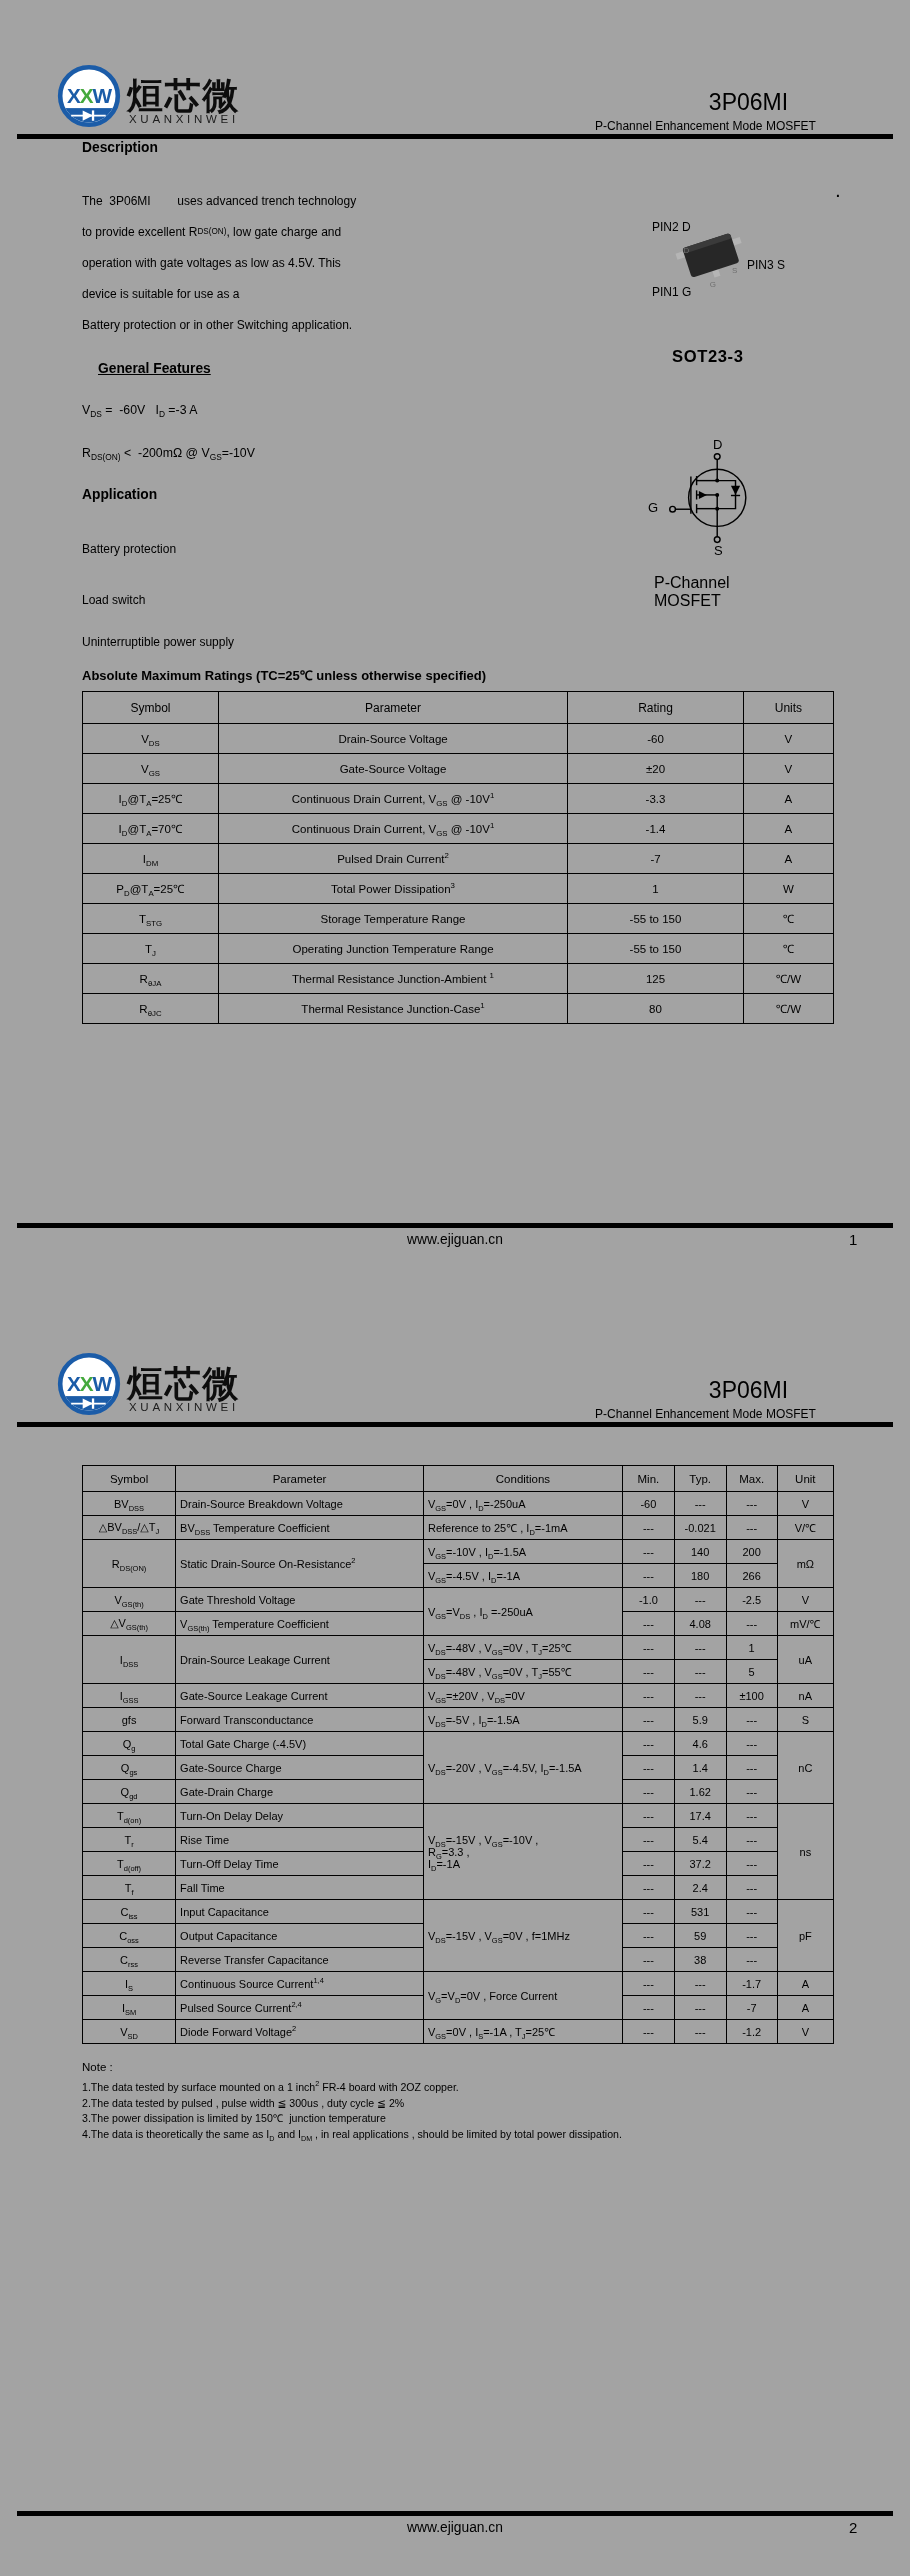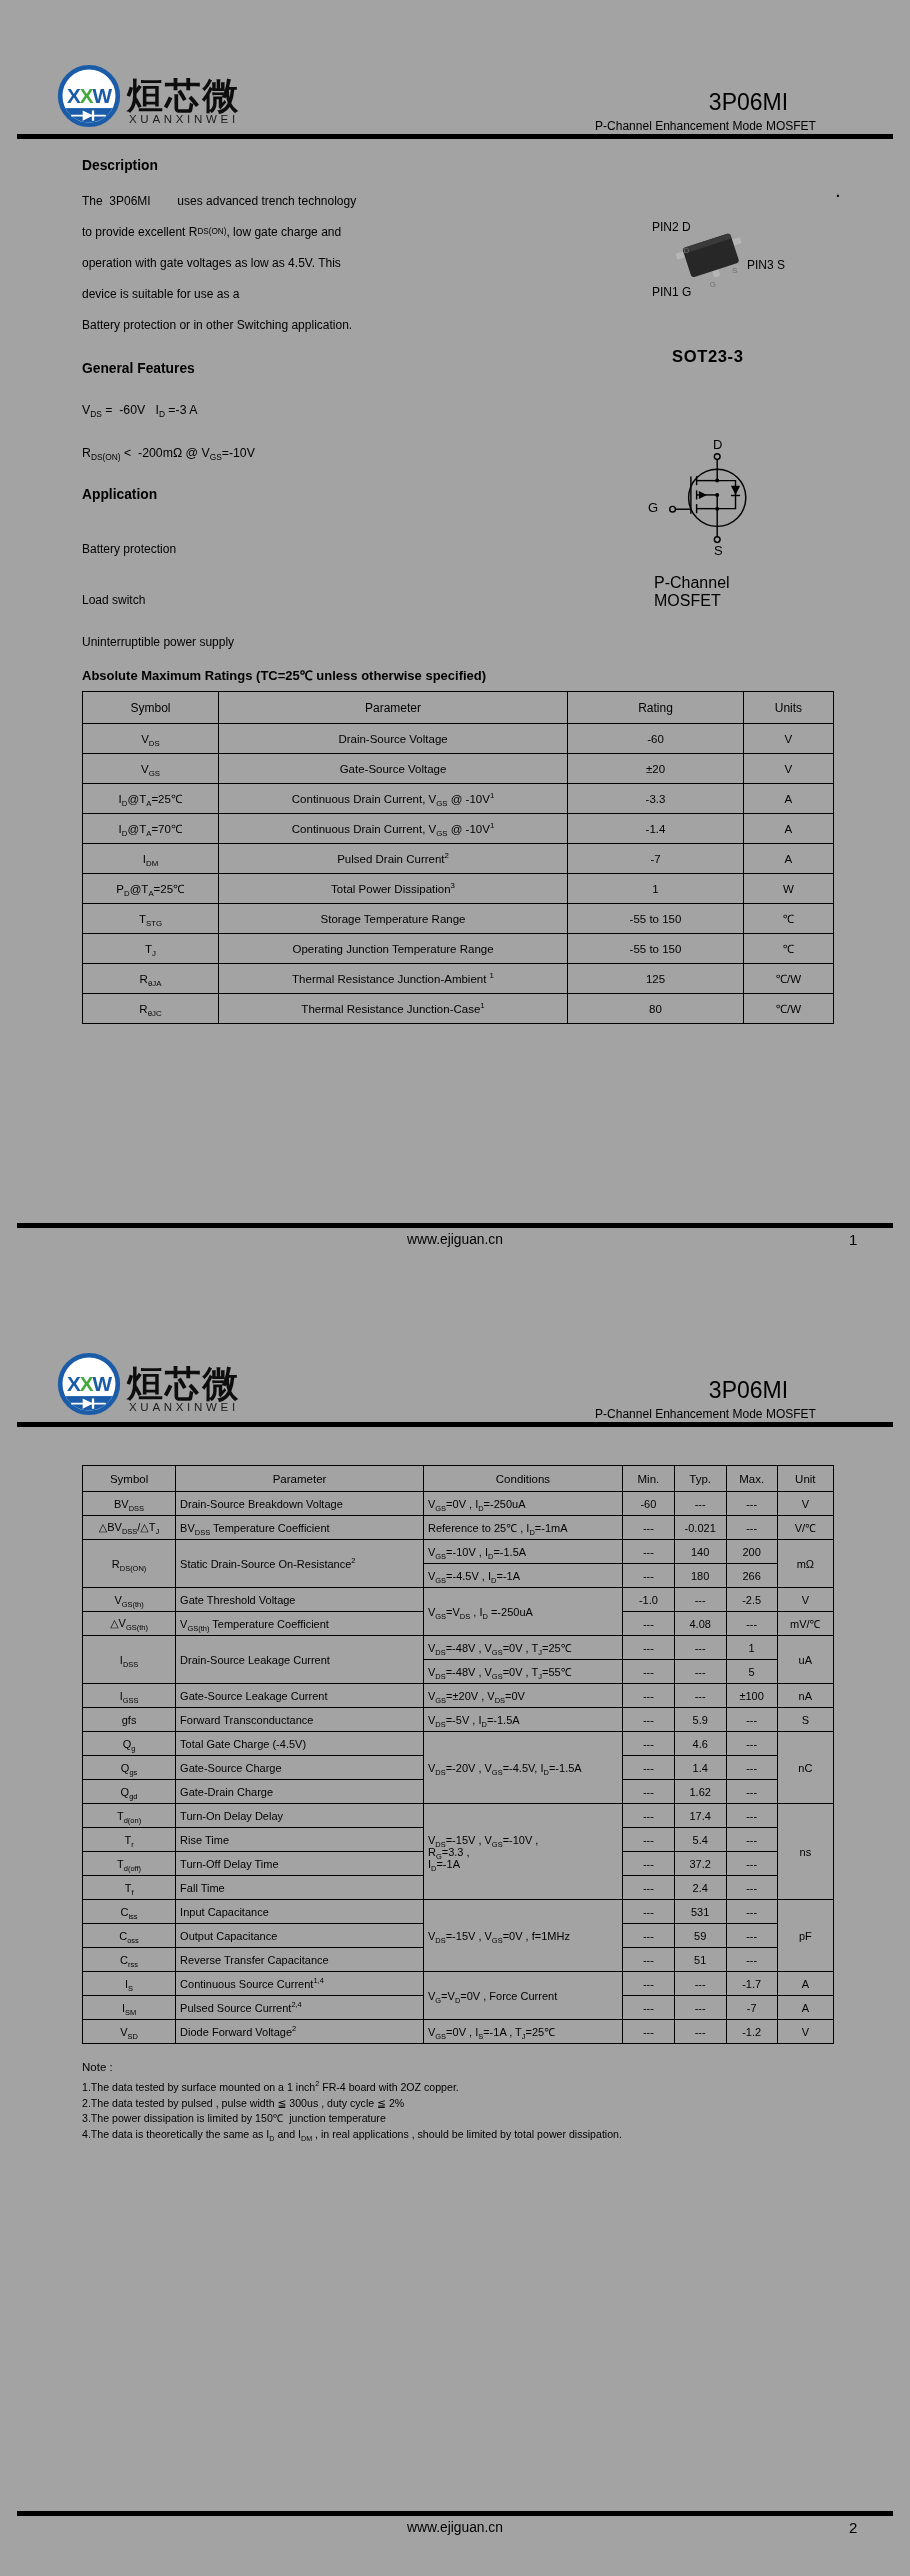--- a/index.html
+++ b/index.html
@@ -15,24 +15,24 @@
   .logo-svg{left:55px;top:62px;}
   .logo-cn{left:127px;top:72px;font-size:36px;font-weight:700;letter-spacing:1.7px;color:#0d0d0d;}
   .logo-en{left:129px;top:113px;font-size:11.5px;letter-spacing:3.7px;color:#1c1c1c;}
   .part-title{left:645px;top:89px;width:207px;text-align:center;font-size:23px;color:#000;}
   .part-subtitle{left:568px;top:119px;width:275px;text-align:center;font-size:12px;}
   .hrule{left:17px;width:876px;height:4.6px;background:#000;}
   .header-rule{top:134px;}
 
   
   .sec-heading{font-size:13.8px;font-weight:bold;}
-  .desc-heading{left:82px;top:158px;}
+  .desc-heading{left:82px;top:140px;}
   .desc-list{left:82px;top:185px;width:379px;}
   .para-line{height:31px;display:flex;align-items:center;font-size:12px;white-space:pre;}
-  .gf-heading{left:82px;top:361px;}
+  .gf-heading{left:98px;top:361px;text-decoration:underline;}
   .gf-line1{left:82px;top:403px;font-size:12.3px;white-space:pre;}
   .gf-line2{left:82px;top:446px;font-size:12.3px;white-space:pre;}
   .app-heading{left:82px;top:487px;}
   .app-item1{left:82px;top:542px;font-size:12px;}
   .app-item2{left:82px;top:593px;font-size:12px;}
   .app-item3{left:82px;top:635px;font-size:12px;}
 
   
   .pkg-pin2{left:652px;top:220px;font-size:12px;}
   .pkg-pin3{left:747px;top:258px;font-size:12px;}
@@ -444,21 +444,21 @@
             <td class="ac">C<sub>oss</sub></td>
             <td class="al">Output Capacitance</td>
             <td class="ac">---</td>
             <td class="ac">59</td>
             <td class="ac">---</td>
           </tr>
           <tr>
             <td class="ac">C<sub>rss</sub></td>
             <td class="al">Reverse Transfer Capacitance</td>
             <td class="ac">---</td>
-            <td class="ac">51</td>
+            <td class="ac">38</td>
             <td class="ac">---</td>
           </tr>
           <tr>
             <td class="ac">I<sub>S</sub></td>
             <td class="al">Continuous Source Current<sup>1,4</sup></td>
             <td rowspan="2" class="al">V<sub>G</sub>=V<sub>D</sub>=0V , Force Current</td>
             <td class="ac">---</td>
             <td class="ac">---</td>
             <td class="ac">-1.7</td>
             <td class="ac">A</td>

